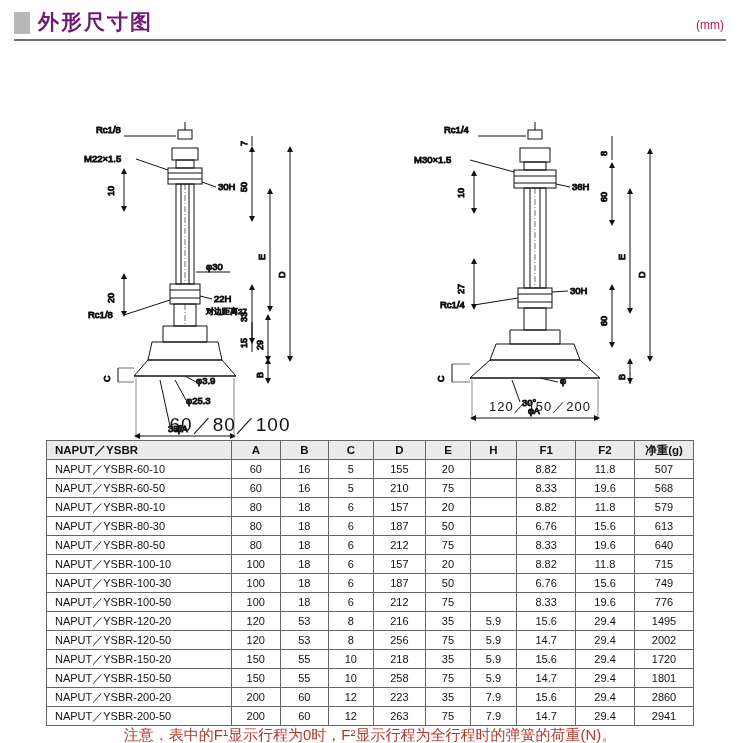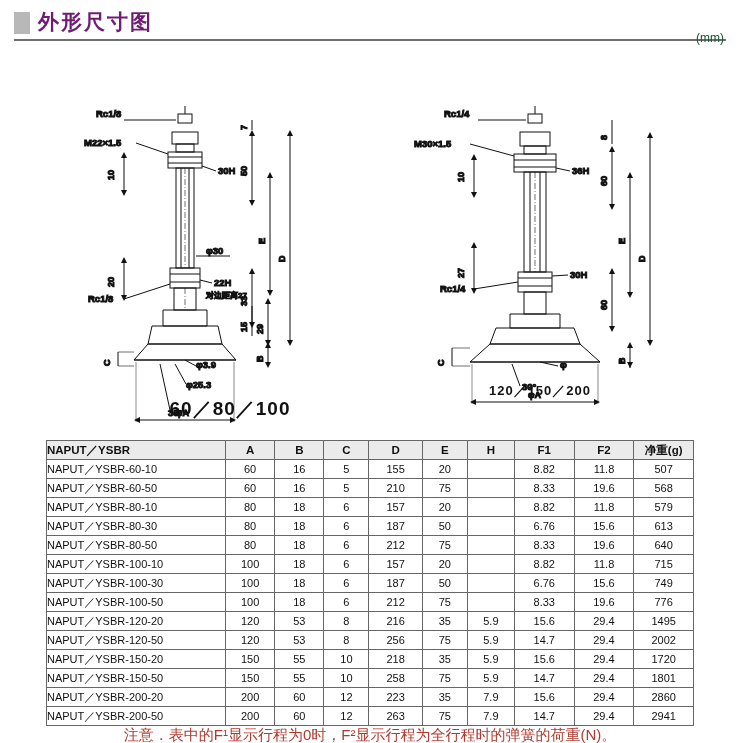--- a/index.html
+++ b/index.html
@@ -20,25 +20,25 @@
     background:#b8b8b8;
   }
   .header-title{
     position:absolute;left:38px;top:2px;
     font-size:21px;font-weight:bold;letter-spacing:2px;color:#701a75;
   }
   .header-underline{
     position:absolute;left:14px;top:33px;width:712px;height:2px;background:#6f6f6f;
   }
   .unit-note{
-    position:absolute;right:16px;top:25px;font-size:12px;color:#14532d;text-align:right;
+    position:absolute;right:16px;top:12px;font-size:12px;color:#be185d;text-align:right;
   }
   
   .drawing{
-    position:absolute;left:0;top:44px;width:592px;height:390px;font-weight:bold;
+    position:absolute;left:0;top:60px;width:592px;height:390px;
   }
   .drawing svg{display:block;}
   .cap-left{
     position:absolute;left:140px;top:352px;width:180px;text-align:center;
     font-size:19px;color:#111;letter-spacing:1px;
   }
   .cap-right{
     position:absolute;left:440px;top:338px;width:200px;text-align:center;
     font-size:13px;color:#111;letter-spacing:1px;
   }
@@ -59,20 +59,21 @@
     color:#111;
     line-height:18px;
   }
   table.spec thead th{
     background:#ebebeb;
     font-size:11.5px;
     font-weight:bold;
   }
   table.spec td.name, table.spec th.name{
     text-align:left;
+    padding-left:8px;
     width:170px;
   }
   .col-a{width:46px;}
   .col-b{width:46px;}
   .col-c{width:42px;}
   .col-d{width:50px;}
   .col-e{width:42px;}
   .col-h{width:44px;}
   .col-f1{width:56px;}
   .col-f2{width:56px;}

